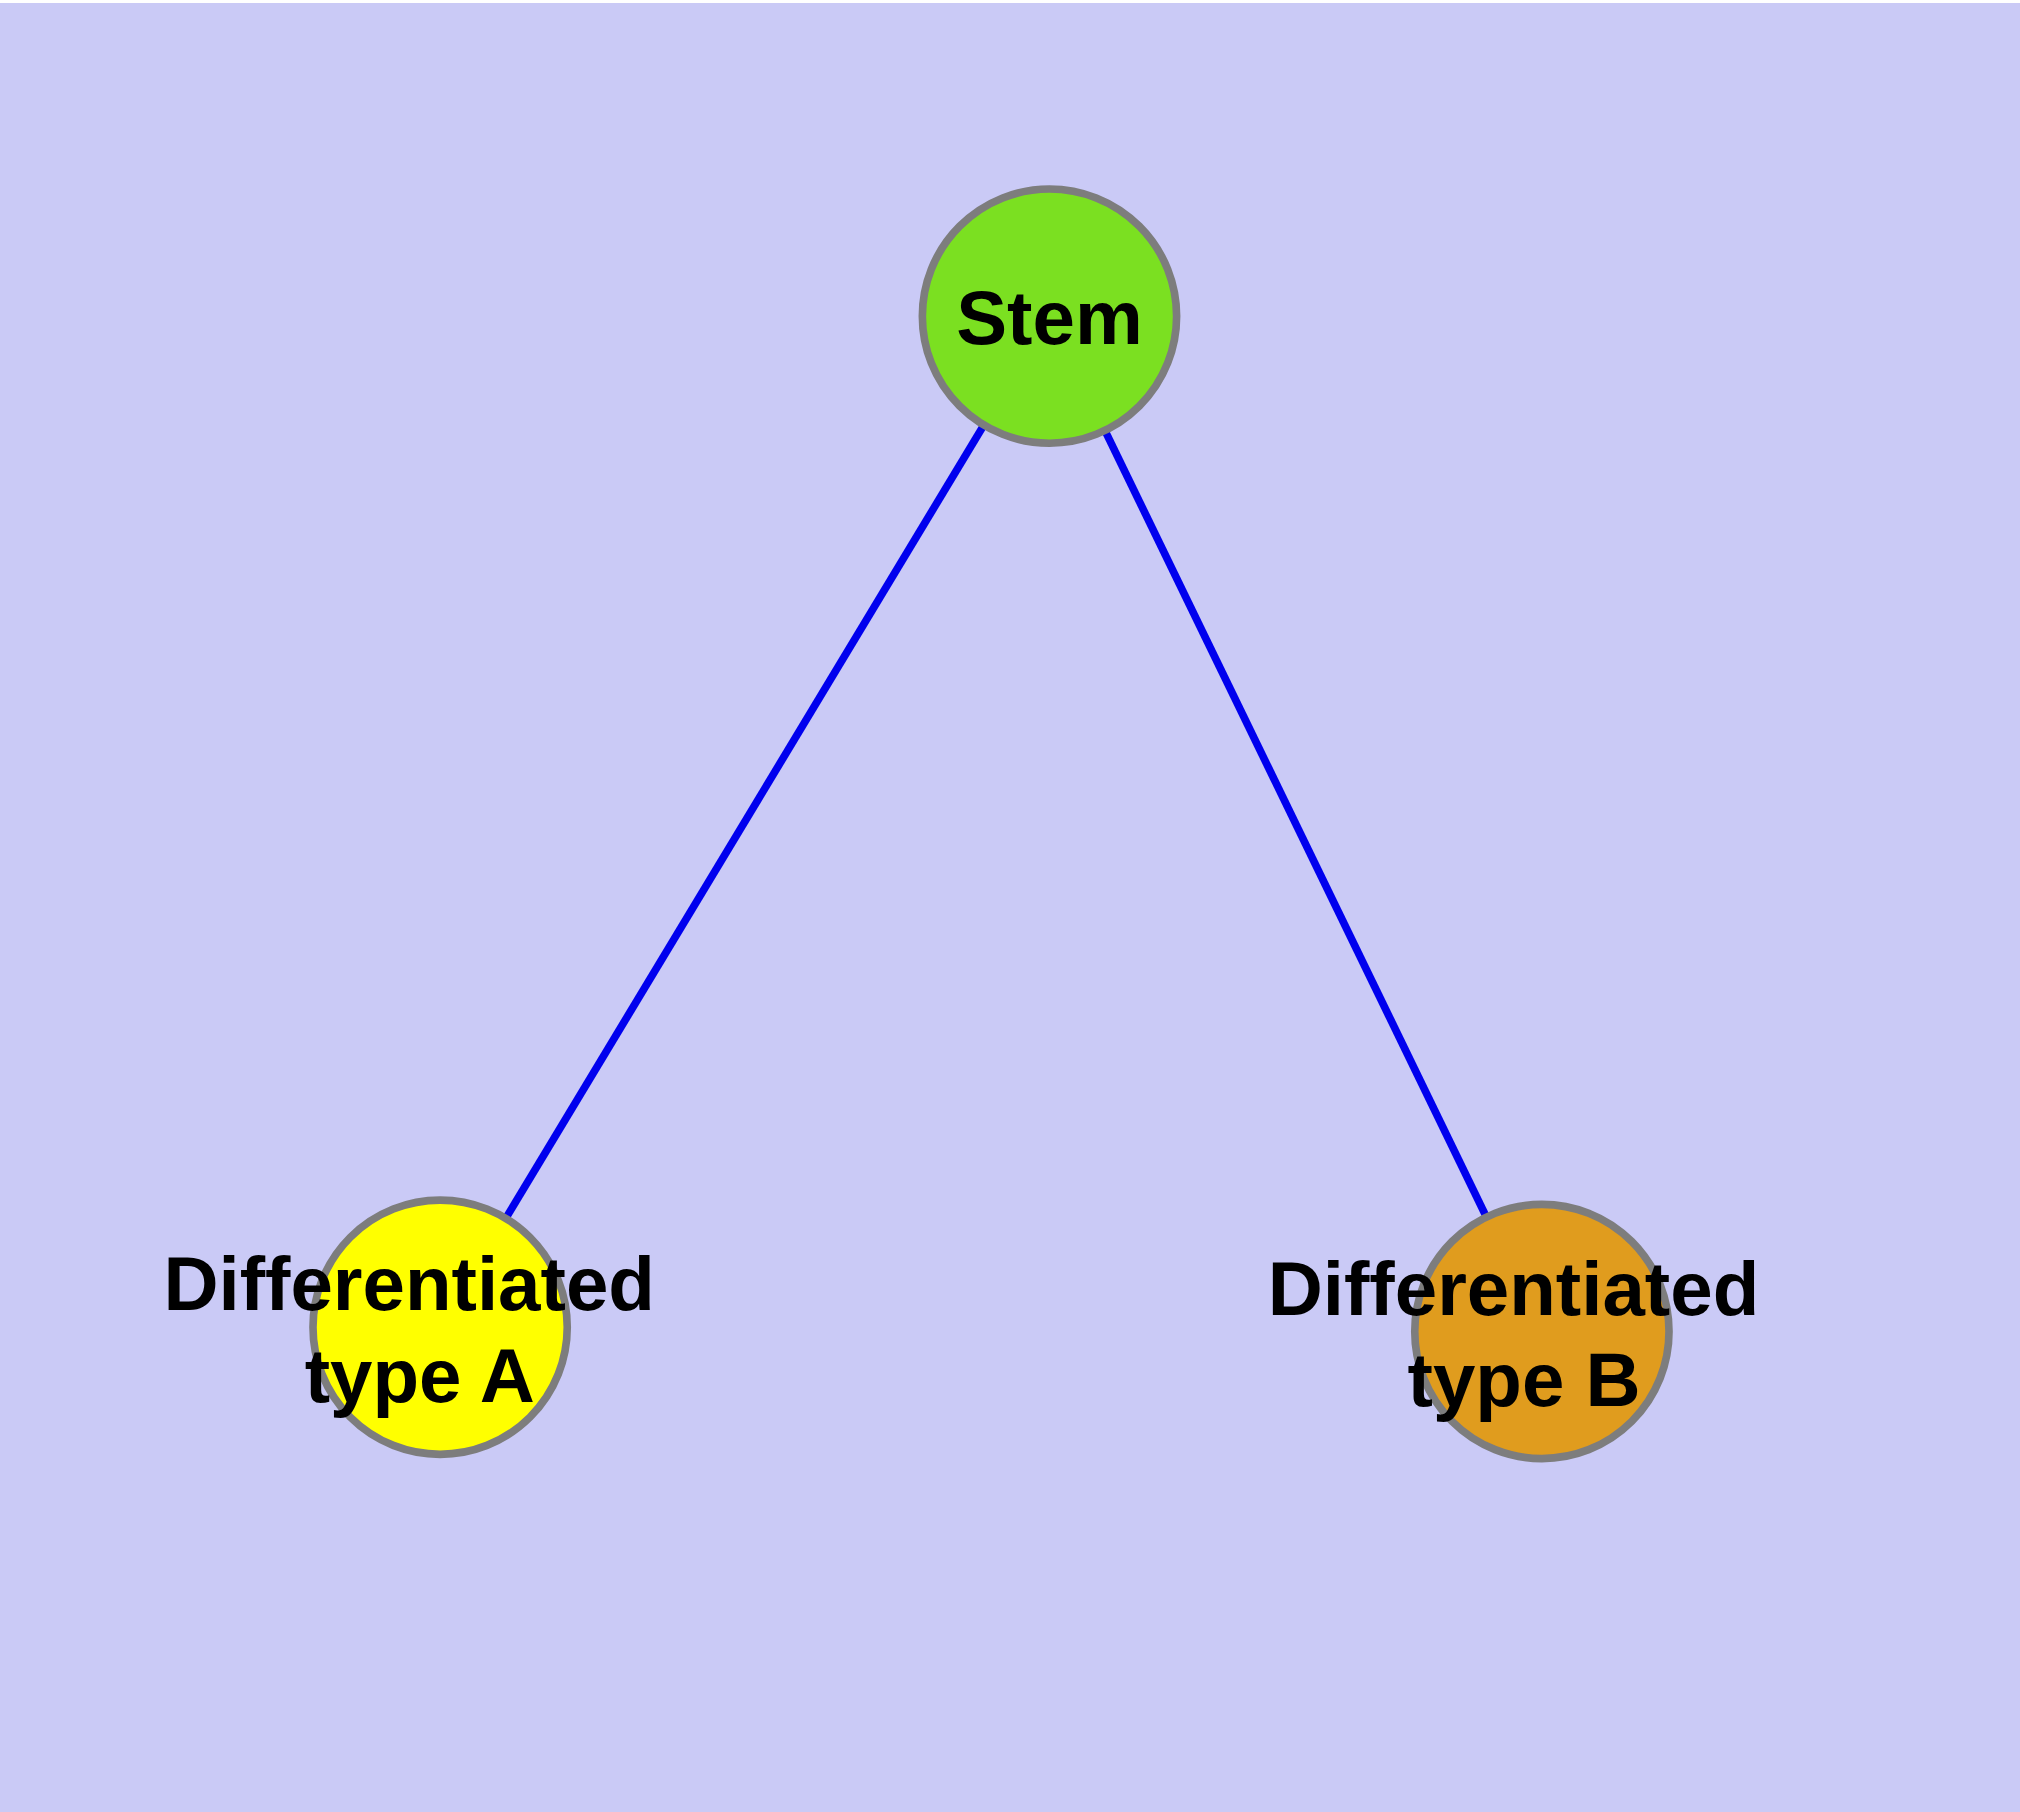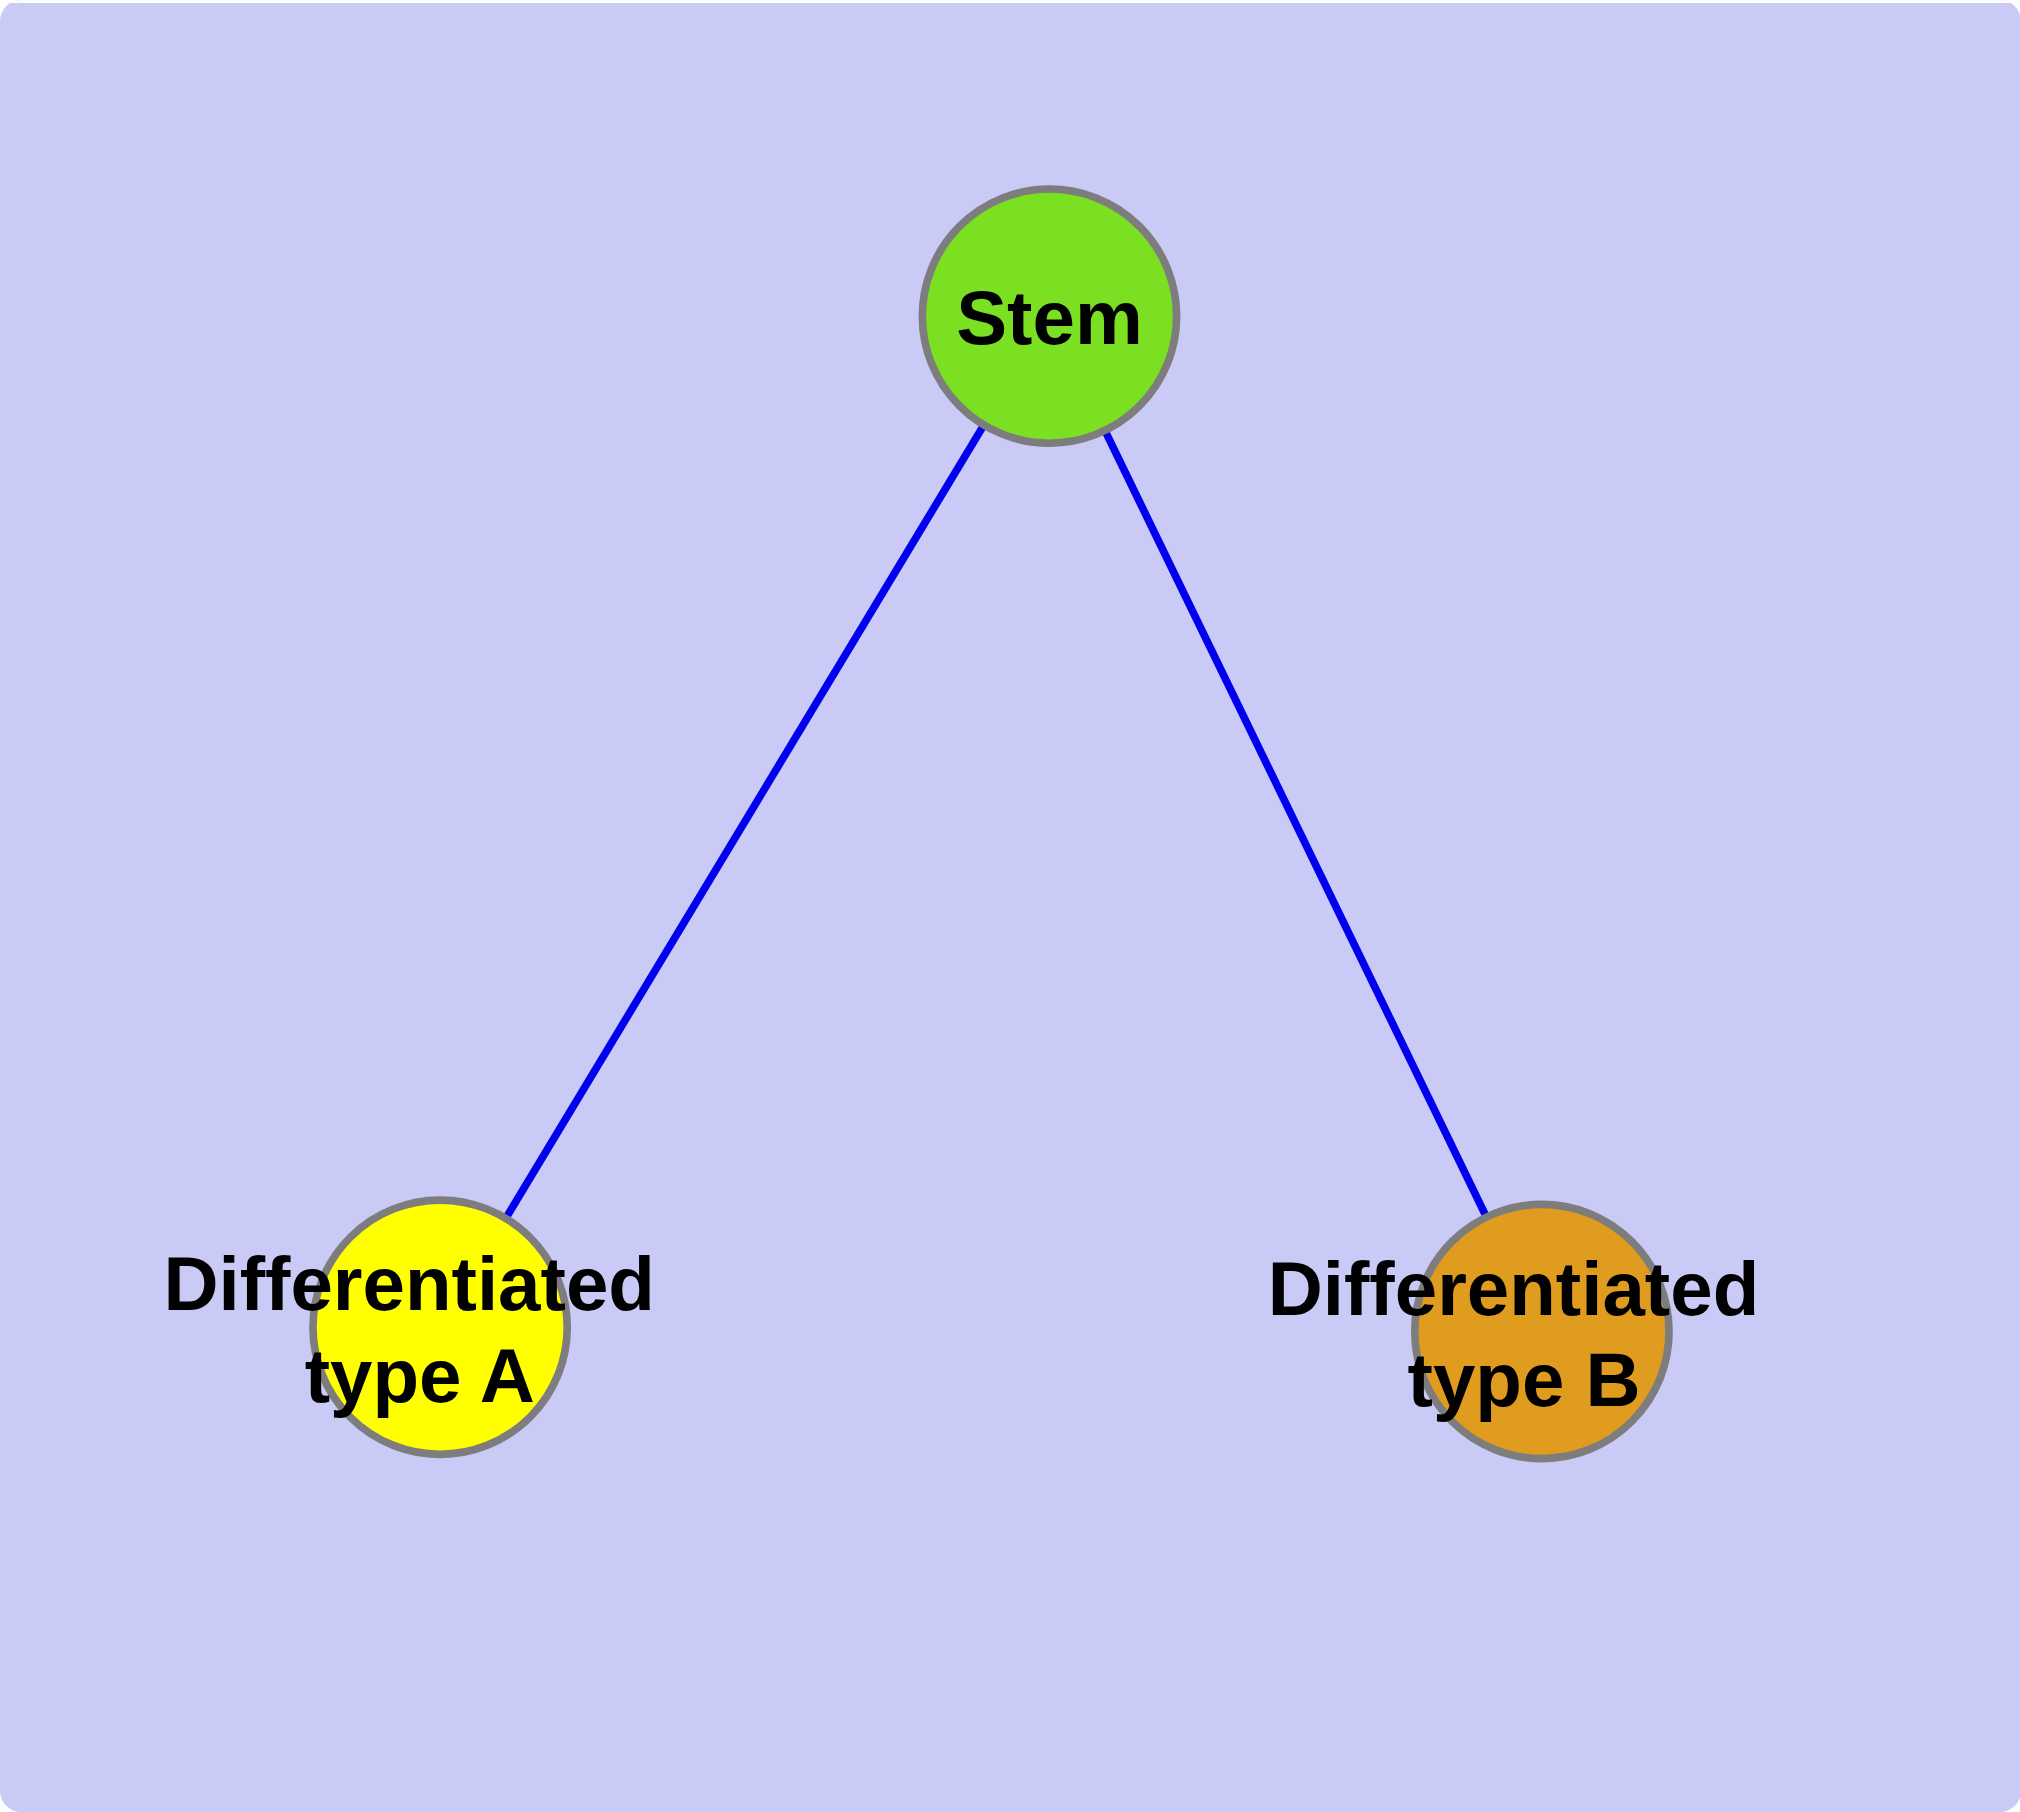--- a/index.html
+++ b/index.html
@@ -4,21 +4,20 @@
 <style>
   html, body { margin: 0; padding: 0; }
   body { width: 2021px; height: 1812px; background: #ffffff; }
 
   .canvas {
     position: relative;
     width: 2021px;
     height: 1812px;
     background: #cacaf6;
     overflow: hidden;
-    border-radius: 21px;
   }
 
   .top-strip {
     position: absolute;
     top: 0; left: 0;
     width: 100%; height: 3.4px;
     background: #ffffff;
   }
 
   svg.diagram-svg {

